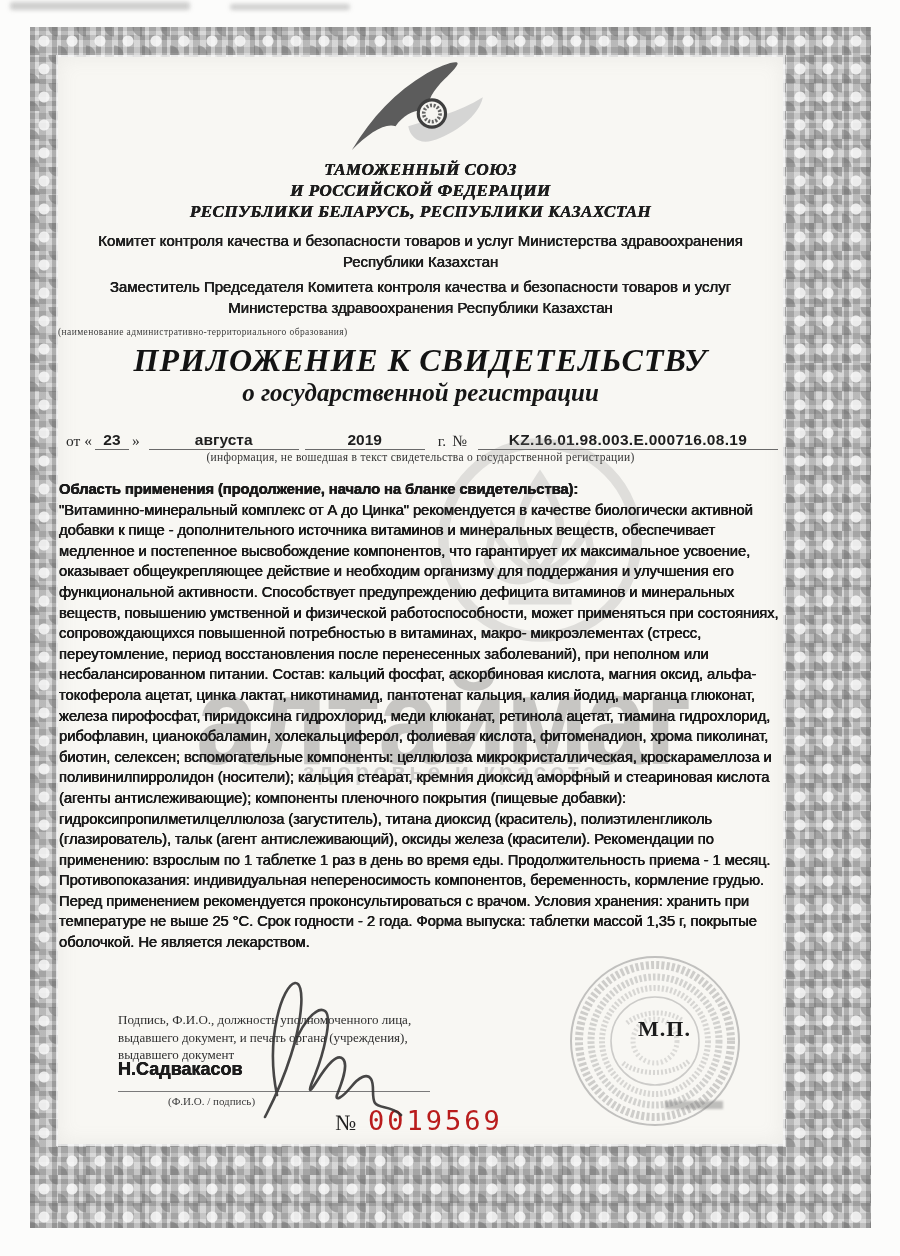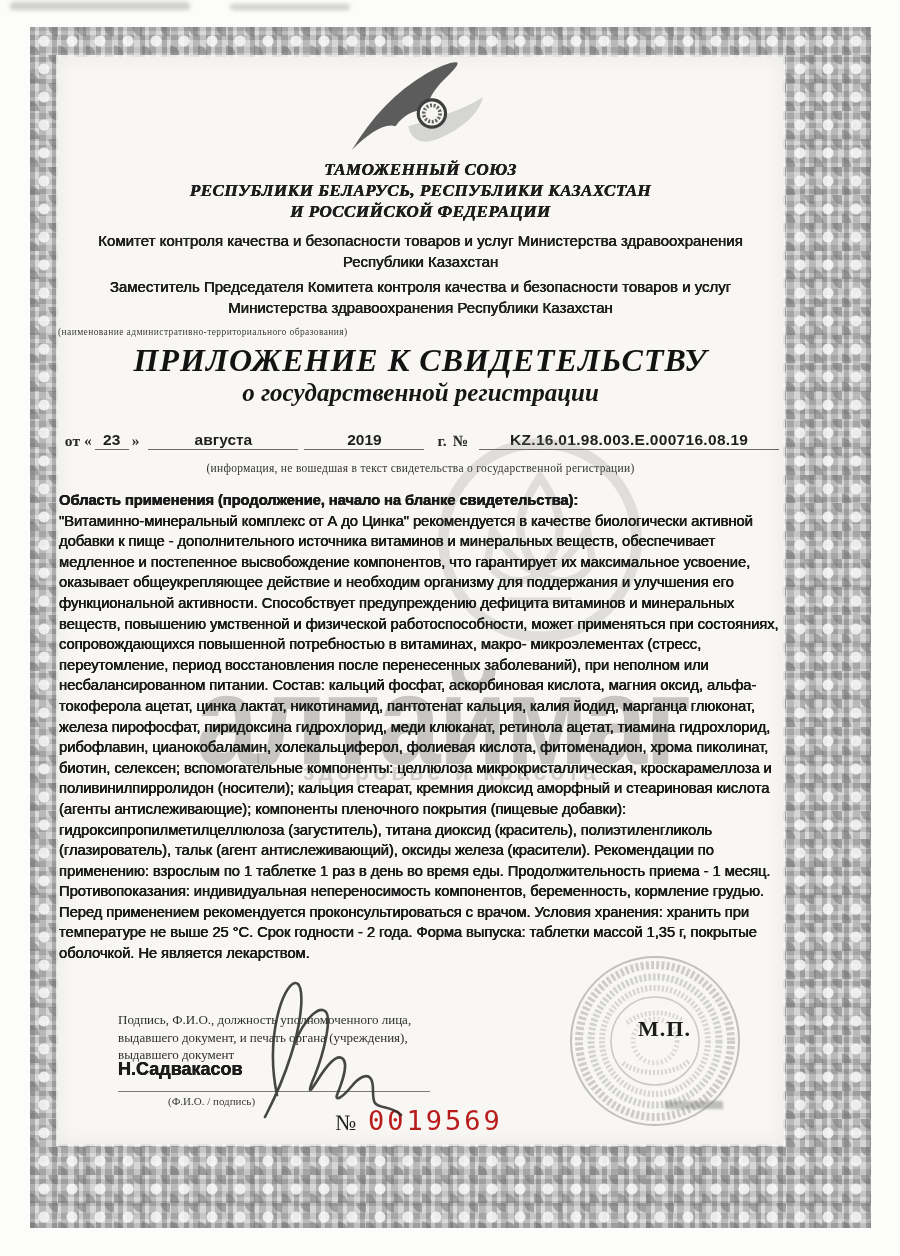--- a/index.html
+++ b/index.html
@@ -41,30 +41,30 @@
   .authority div{font-size:15px;line-height:21px;text-align:center;color:#1f1f1f;max-width:700px;margin:4px auto;}
   .small-caption{font-family:"Liberation Serif",serif;font-size:9.5px;color:#3c3c3c;
     margin-top:9px;letter-spacing:.4px;}
   .doc-title{font-family:"Liberation Serif",serif;font-weight:bold;font-style:italic;
     font-size:32px;line-height:38px;text-align:center;color:#131313;letter-spacing:1px;margin-top:4px;}
   .doc-subtitle{font-family:"Liberation Serif",serif;font-weight:bold;font-style:italic;
     font-size:25px;line-height:27px;text-align:center;color:#161616;margin-top:0;}
 
   .date-line{margin-top:14px;display:flex;justify-content:center;align-items:flex-end;
     font-family:"Liberation Serif",serif;font-size:15.5px;color:#2a2a2a;height:30px;}
-  .date-line .plain{padding:0 3px;font-weight:bold;}
+  .date-line .plain{padding:0 3px;}
   .filled{font-family:"Liberation Sans",sans-serif;font-weight:bold;color:#1e1e1e;
     border-bottom:1.5px solid #6a6a6a;text-align:center;}
   .f-day{min-width:34px;}
   .f-month{min-width:150px;margin:0 6px;}
   .f-year{min-width:120px;margin-right:10px;}
   .f-number{min-width:300px;margin-left:8px;letter-spacing:.3px;}
 
   .info-caption{font-family:"Liberation Serif",serif;font-size:11.5px;color:#333;
-    text-align:center;margin-top:12px;letter-spacing:.3px;}
+    text-align:center;margin-top:1px;letter-spacing:.3px;}
 
   .body-block{margin:16px 1px 0;font-size:14.8px;line-height:20.6px;color:#1b1b1b;
     letter-spacing:-.1px;text-align:left;position:relative;z-index:3;}
   .body-heading{font-weight:bold;}
 
   
   .wm-emblem{position:absolute;left:377px;top:376px;width:210px;height:210px;opacity:.2;z-index:1;}
   .wm-store{position:absolute;left:138px;top:600px;width:560px;z-index:2;
     font-size:112px;font-weight:bold;color:rgba(118,118,118,.38);
     letter-spacing:-2px;transform:scaleY(1.12);transform-origin:top left;line-height:1;}
@@ -102,22 +102,22 @@
   <div class="content">
 
     <svg class="logo" viewBox="0 0 160 110">
       <path d="M4,100 C26,64 52,36 86,16 C100,8 116,2 120,4 C122,6 114,14 106,22 C94,34 86,46 88,58 C76,54 62,60 52,74 C40,70 22,82 4,100 Z" fill="#5c5c5c"></path>
       <path d="M66,74 C92,66 122,58 148,42 C144,62 118,82 92,90 C78,94 68,86 66,74 Z" fill="#c9c9c9" opacity="0.75"></path>
       <circle cx="92" cy="60" r="15" fill="#f6f5f1" stroke="#3f3f3f" stroke-width="3.5"></circle>
       <circle cx="92" cy="60" r="9" fill="none" stroke="#4a4a4a" stroke-width="4" stroke-dasharray="2.2 1.8" opacity="0.85"></circle>
     </svg>
 
     <div class="union-line semi">ТАМОЖЕННЫЙ СОЮЗ</div>
+    <div class="union-line semi">И РОССИЙСКОЙ ФЕДЕРАЦИИ</div>
     <div class="union-line semi">РЕСПУБЛИКИ БЕЛАРУСЬ, РЕСПУБЛИКИ КАЗАХСТАН</div>
-    <div class="union-line semi">И РОССИЙСКОЙ ФЕДЕРАЦИИ</div>
 
     <div class="authority">
       <div class="semi">Комитет контроля качества и безопасности товаров и услуг Министерства здравоохранения Республики Казахстан</div>
       <div class="semi">Заместитель Председателя Комитета контроля качества и безопасности товаров и услуг Министерства здравоохранения Республики Казахстан</div>
     </div>
 
     <div class="small-caption">(наименование административно-территориального образования)</div>
 
     <div class="doc-title">ПРИЛОЖЕНИЕ К СВИДЕТЕЛЬСТВУ</div>
     <div class="doc-subtitle">о государственной регистрации</div>

